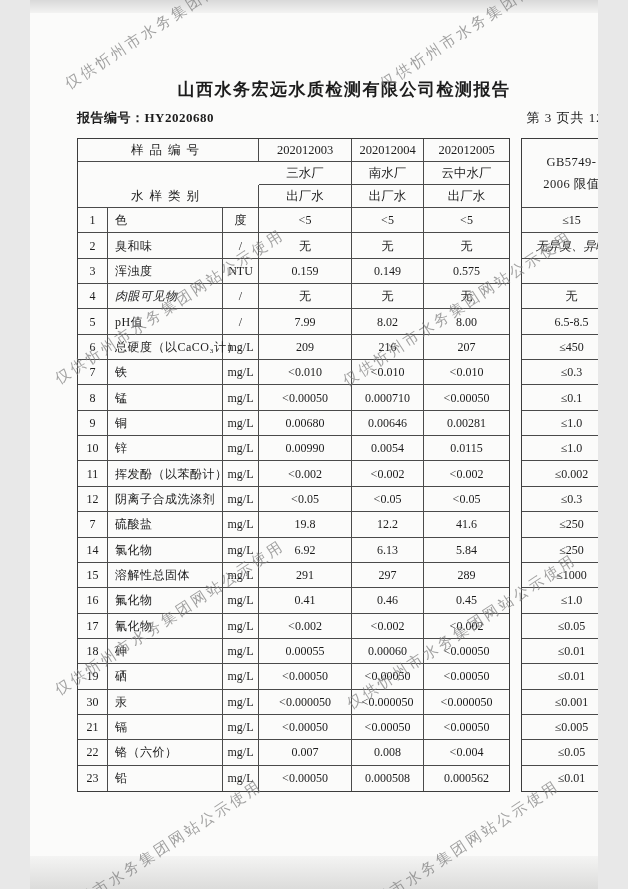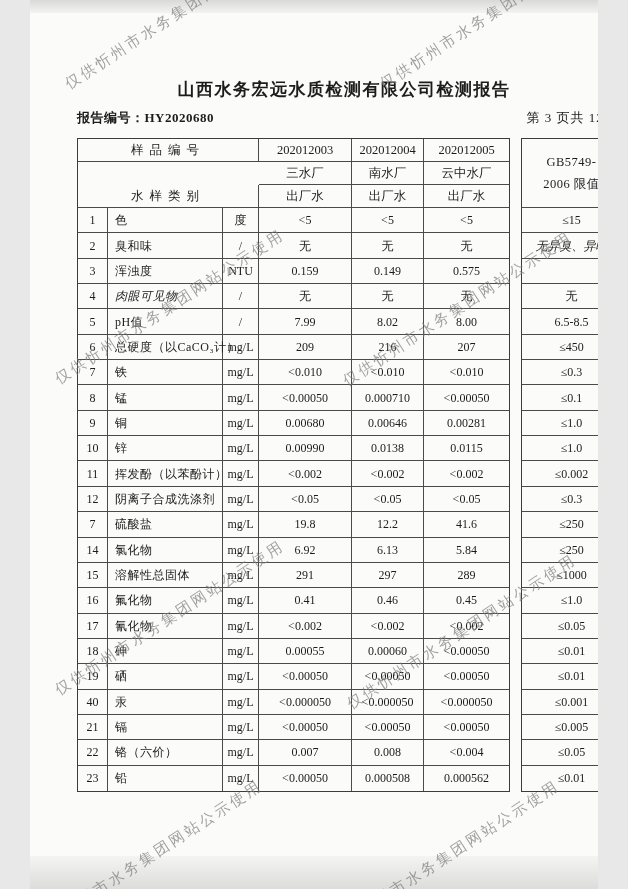--- a/index.html
+++ b/index.html
@@ -135,21 +135,21 @@
       <div class="cell " style="grid-area: 12 / 1;">9</div>
       <div class="cell name" style="grid-area: 12 / 2;">铜</div>
       <div class="cell " style="grid-area: 12 / 3;">mg/L</div>
       <div class="cell " style="grid-area: 12 / 4;">0.00680</div>
       <div class="cell " style="grid-area: 12 / 5;">0.00646</div>
       <div class="cell  no-r" style="grid-area: 12 / 6;">0.00281</div>
       <div class="cell " style="grid-area: 13 / 1;">10</div>
       <div class="cell name" style="grid-area: 13 / 2;">锌</div>
       <div class="cell " style="grid-area: 13 / 3;">mg/L</div>
       <div class="cell " style="grid-area: 13 / 4;">0.00990</div>
-      <div class="cell " style="grid-area: 13 / 5;">0.0138</div>
+      <div class="cell " style="grid-area: 13 / 5;">0.0054</div>
       <div class="cell  no-r" style="grid-area: 13 / 6;">0.0115</div>
       <div class="cell " style="grid-area: 14 / 1;">11</div>
       <div class="cell name" style="grid-area: 14 / 2;">挥发酚（以苯酚计）</div>
       <div class="cell " style="grid-area: 14 / 3;">mg/L</div>
       <div class="cell " style="grid-area: 14 / 4;">&lt;0.002</div>
       <div class="cell " style="grid-area: 14 / 5;">&lt;0.002</div>
       <div class="cell  no-r" style="grid-area: 14 / 6;">&lt;0.002</div>
       <div class="cell " style="grid-area: 15 / 1;">12</div>
       <div class="cell name" style="grid-area: 15 / 2;">阴离子合成洗涤剂</div>
       <div class="cell " style="grid-area: 15 / 3;">mg/L</div>
@@ -191,21 +191,21 @@
       <div class="cell " style="grid-area: 21 / 3;">mg/L</div>
       <div class="cell " style="grid-area: 21 / 4;">0.00055</div>
       <div class="cell " style="grid-area: 21 / 5;">0.00060</div>
       <div class="cell  no-r" style="grid-area: 21 / 6;">&lt;0.00050</div>
       <div class="cell " style="grid-area: 22 / 1;">19</div>
       <div class="cell name" style="grid-area: 22 / 2;">硒</div>
       <div class="cell " style="grid-area: 22 / 3;">mg/L</div>
       <div class="cell " style="grid-area: 22 / 4;">&lt;0.00050</div>
       <div class="cell " style="grid-area: 22 / 5;">&lt;0.00050</div>
       <div class="cell  no-r" style="grid-area: 22 / 6;">&lt;0.00050</div>
-      <div class="cell " style="grid-area: 23 / 1;">40</div>
+      <div class="cell " style="grid-area: 23 / 1;">30</div>
       <div class="cell name" style="grid-area: 23 / 2;">汞</div>
       <div class="cell " style="grid-area: 23 / 3;">mg/L</div>
       <div class="cell " style="grid-area: 23 / 4;">&lt;0.000050</div>
       <div class="cell " style="grid-area: 23 / 5;">&lt;0.000050</div>
       <div class="cell  no-r" style="grid-area: 23 / 6;">&lt;0.000050</div>
       <div class="cell " style="grid-area: 24 / 1;">21</div>
       <div class="cell name" style="grid-area: 24 / 2;">镉</div>
       <div class="cell " style="grid-area: 24 / 3;">mg/L</div>
       <div class="cell " style="grid-area: 24 / 4;">&lt;0.00050</div>
       <div class="cell " style="grid-area: 24 / 5;">&lt;0.00050</div>

